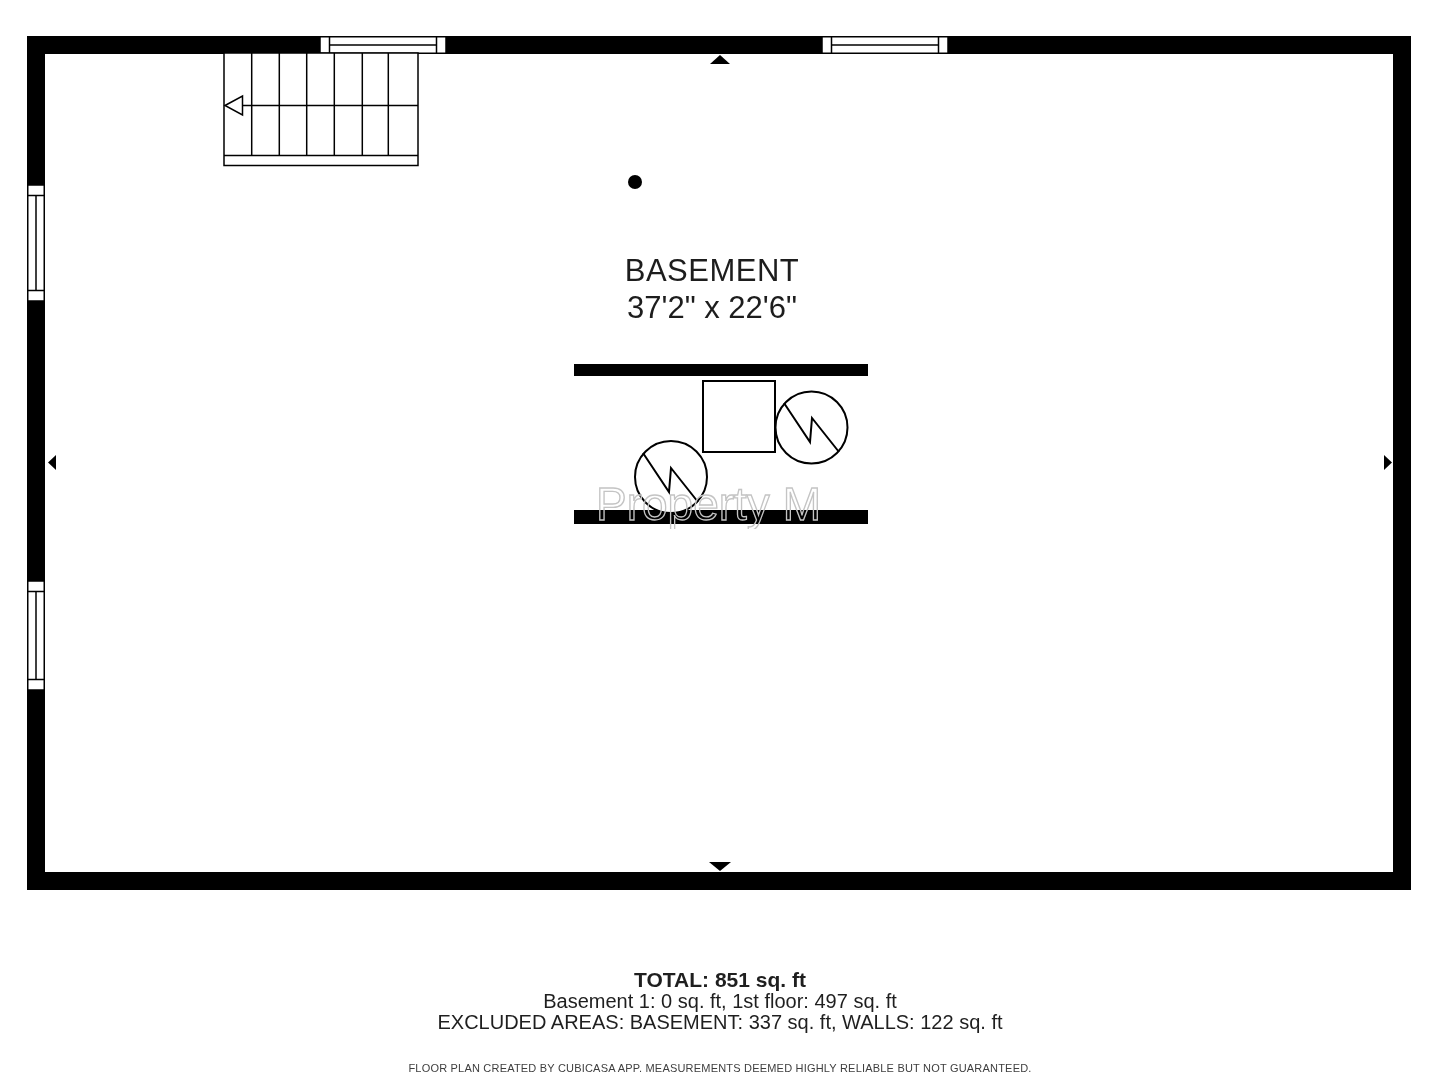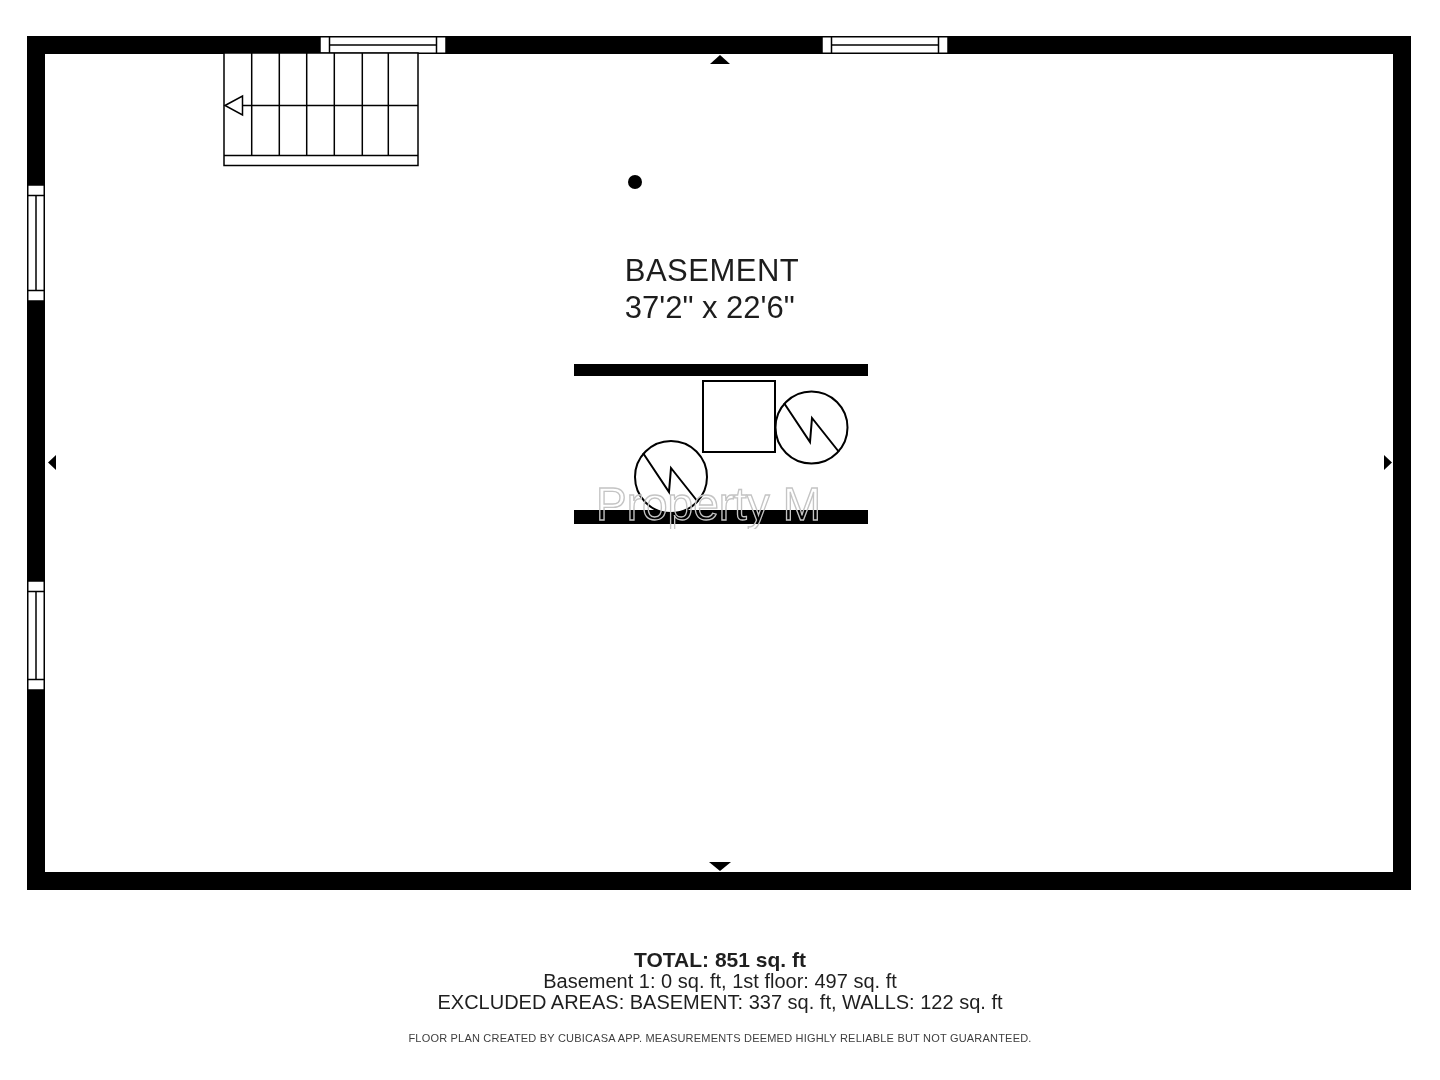--- a/index.html
+++ b/index.html
@@ -20,48 +20,48 @@
     left: 0;
     top: 0;
     width: 1440px;
     height: 1080px;
   }
   .room-label-block {
     position: absolute;
     left: 712px;
     top: 252px;
     transform: translateX(-50%);
-    text-align: left;
+    text-align: center;
     color: #1d1d1d;
     line-height: 37px;
     white-space: nowrap;
   }
   .room-name {
     font-size: 31px;
     letter-spacing: 0.5px;
   }
   .room-dims {
     font-size: 31px;
   }
   .footer {
     position: absolute;
     left: 0;
-    top: 949px;
+    top: 969px;
     width: 1440px;
     text-align: center;
     color: #1f1f1f;
     font-size: 20px;
     line-height: 21.5px;
   }
   .footer-total {
     font-weight: 700;
     font-size: 21px;
   }
   .footer-disclaimer {
-    margin-top: 14px;
+    margin-top: 24px;
     font-size: 11px;
     letter-spacing: 0.2px;
     color: #3e3e3e;
   }
 </style>
 </head>
 <body>
 
 <div class="canvas">
 

